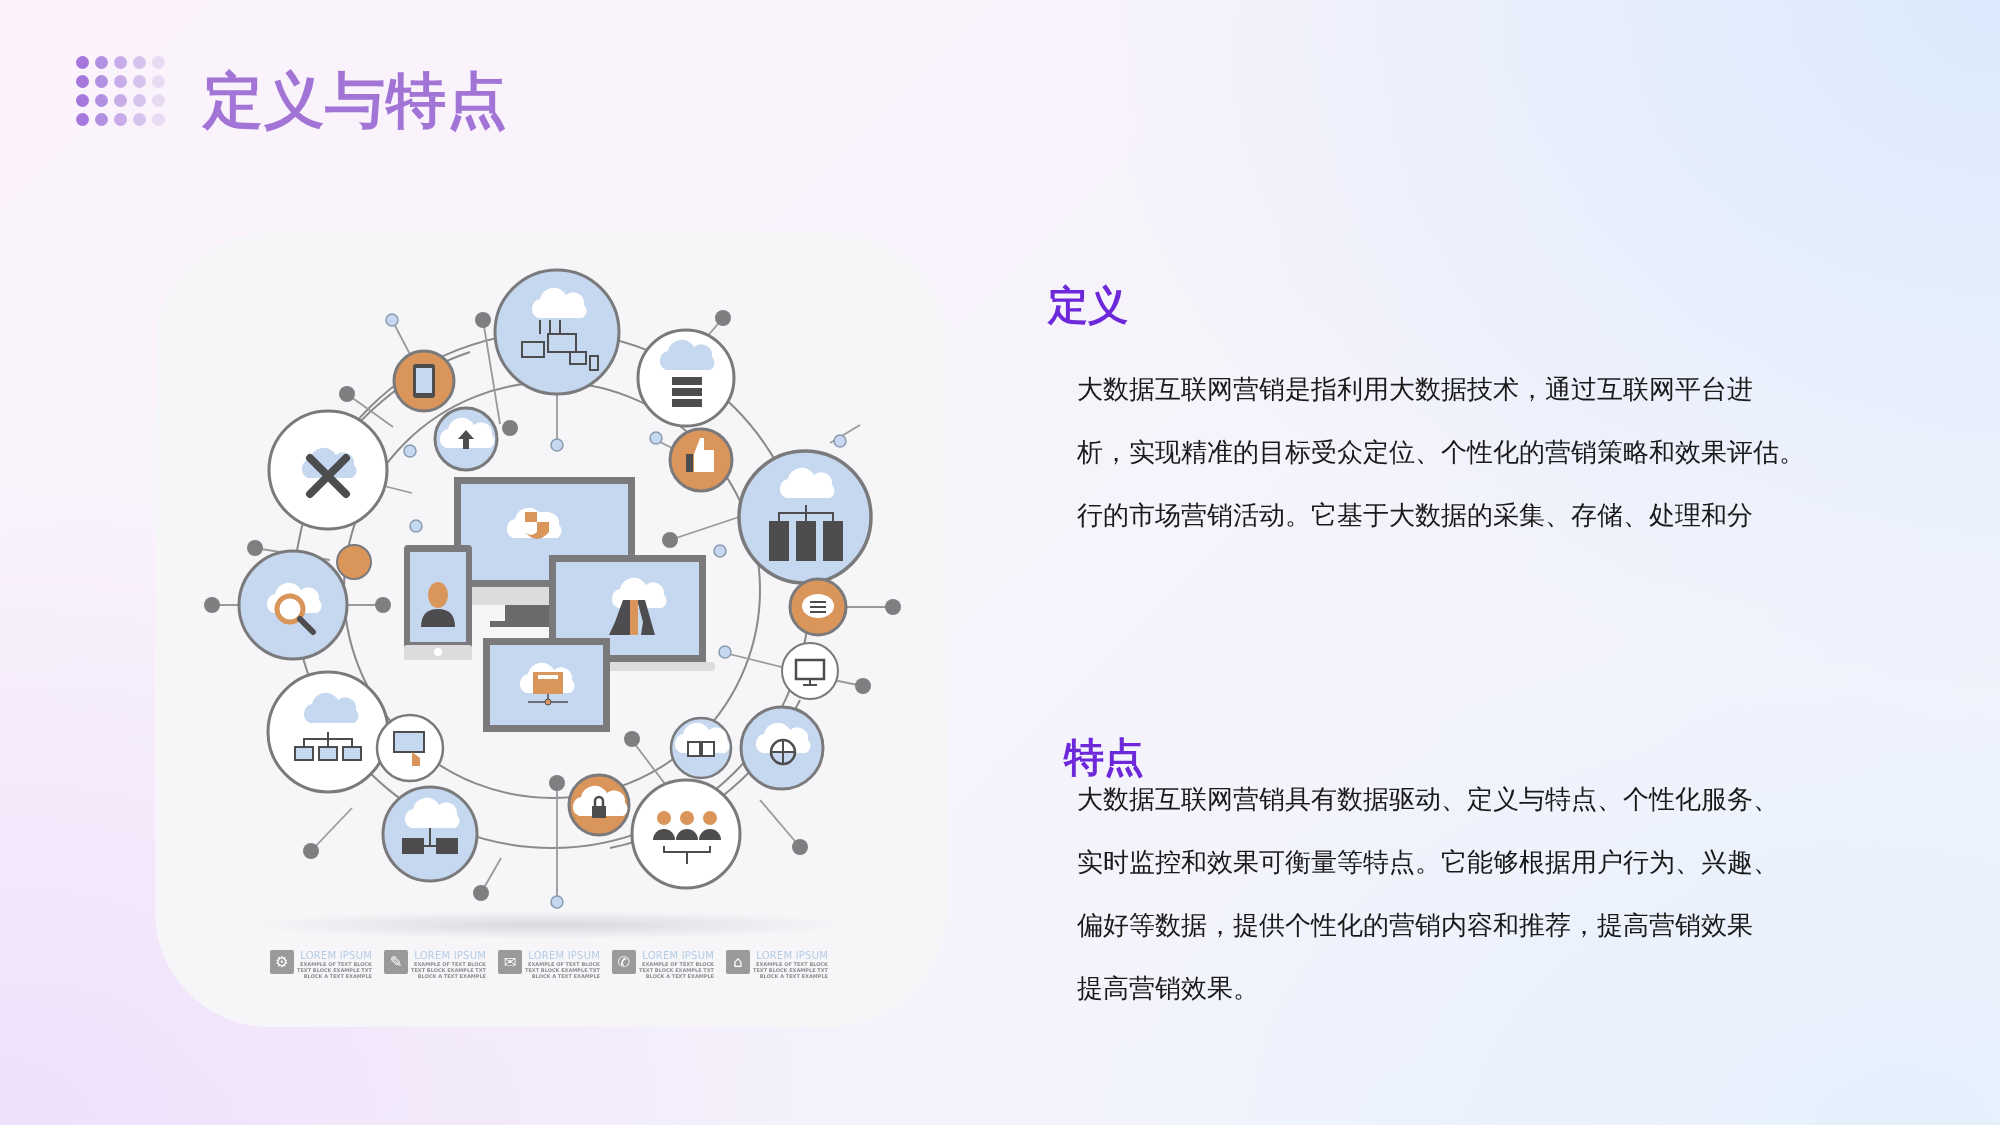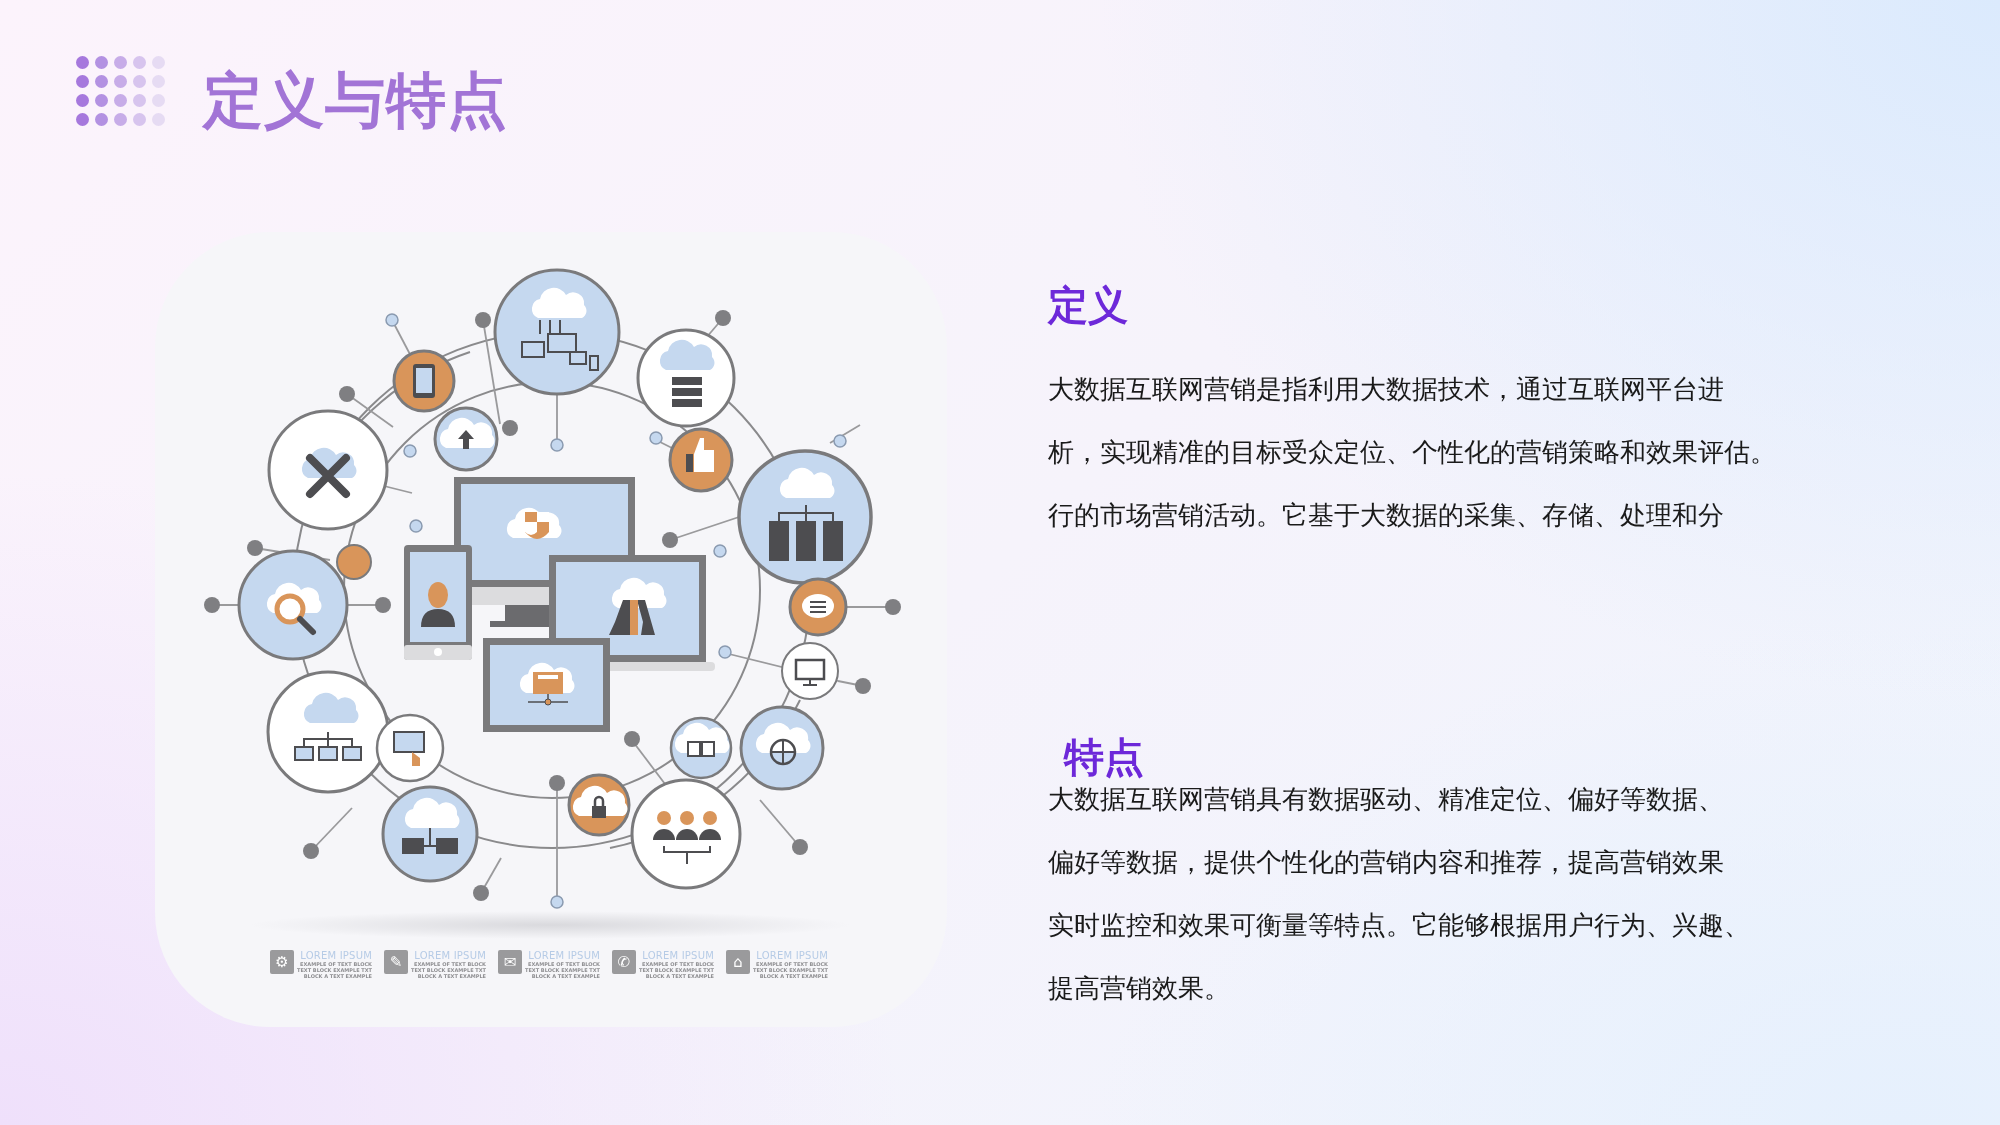--- a/index.html
+++ b/index.html
@@ -33,21 +33,21 @@
   .section-head {
     position:absolute; left:1048px;
     font-family:"DejaVu Serif","Liberation Serif",serif;
     font-size:40px; line-height:50px; color:#6d28d9;
   }
   .section-body {
     position:absolute; left:1048px; width:800px;
     font-family:"DejaVu Sans","Liberation Sans",sans-serif;
     font-size:26px; line-height:63px; color:#1a1a1a;
   }
-  .section-body .line { display:block; white-space:nowrap; }
+  .section-body .line { display:block; white-space:nowrap;margin-left:29px; }
   .legend { position:absolute; left:270px; top:950px; display:flex; gap:20px; }
   .legend-item { display:flex; align-items:flex-start; width:94px; gap:3px; }
   .legend-icon {
     width:24px; height:24px; background:#9a9a9c; border-radius:2px;
     color:#fff; font-size:15px; line-height:24px; text-align:center; flex:none;
   }
   .legend-text { display:flex; flex-direction:column;align-items:flex-end; }
   .legend-title { font-size:10px; line-height:11px; color:#b6cbe6; white-space:nowrap; letter-spacing:0.2px; }
   .legend-sub { font-size:5px; line-height:6px; color:#8f8f92; white-space:nowrap; font-weight:bold; }
 </style>
@@ -346,17 +346,17 @@
 
 <h2 class="section-head" style="top:280px;">定义</h2>
 <div class="section-body" style="top:358px;">
   <span class="line">大数据互联网营销是指利用大数据技术，通过互联网平台进</span>
   <span class="line">析，实现精准的目标受众定位、个性化的营销策略和效果评估。</span>
   <span class="line">行的市场营销活动。它基于大数据的采集、存储、处理和分</span>
 </div>
 
 <h2 class="section-head" style="top:732px;margin-left:16px;">特点</h2>
 <div class="section-body" style="top:768px;">
-  <span class="line">大数据互联网营销具有数据驱动、精准定位、偏好等数据、</span>
+  <span class="line">大数据互联网营销具有数据驱动、定义与特点、个性化服务、</span>
+  <span class="line">实时监控和效果可衡量等特点。它能够根据用户行为、兴趣、</span>
   <span class="line">偏好等数据，提供个性化的营销内容和推荐，提高营销效果</span>
-  <span class="line">实时监控和效果可衡量等特点。它能够根据用户行为、兴趣、</span>
   <span class="line">提高营销效果。</span>
 </div>
 
 </body></html>

